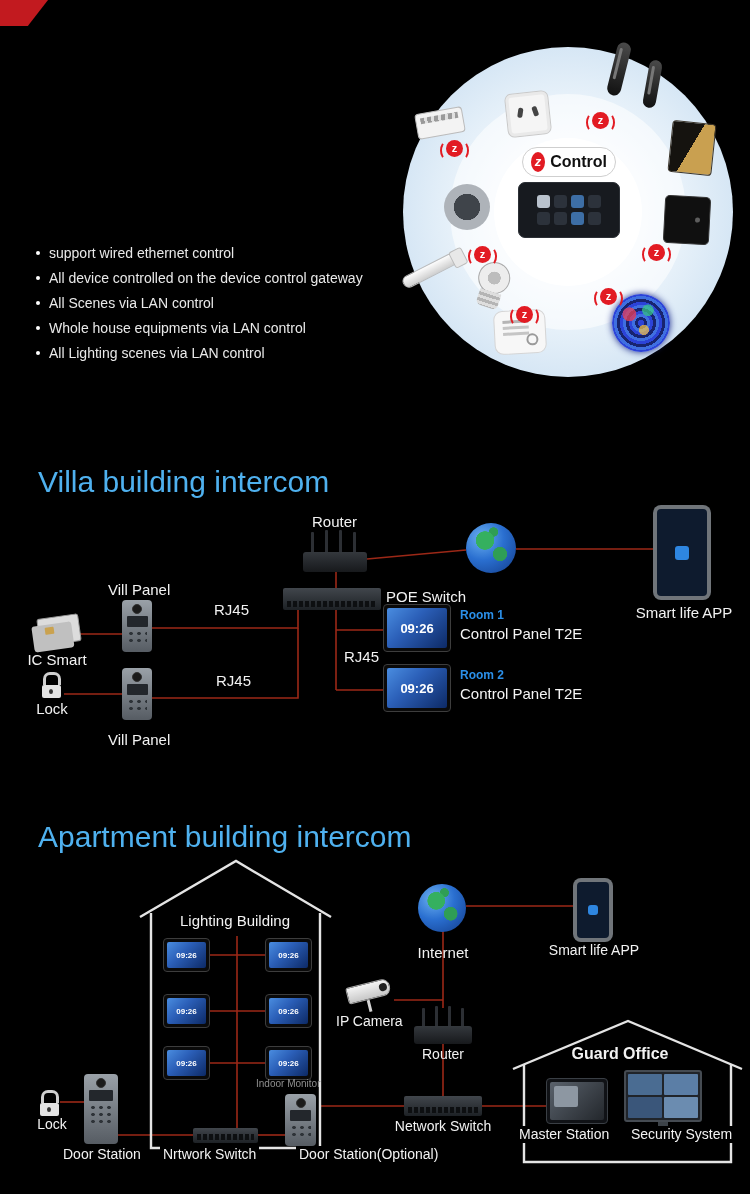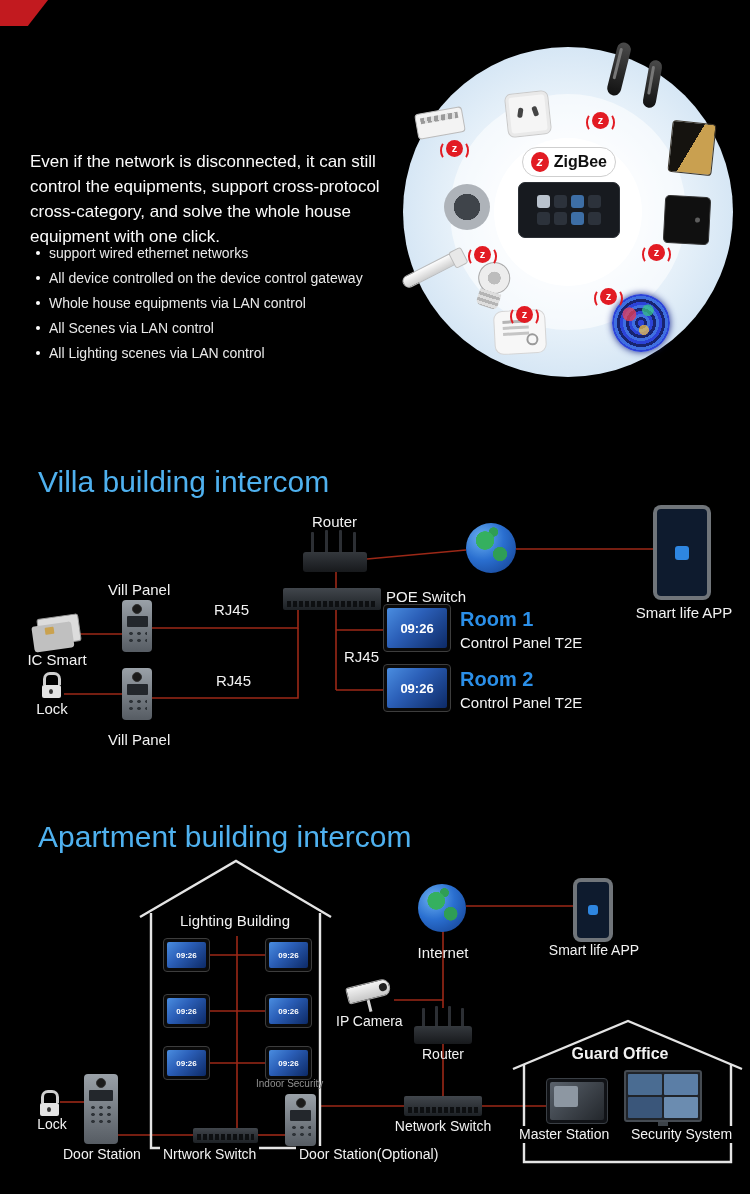--- a/index.html
+++ b/index.html
@@ -110,21 +110,21 @@
   .ipcam .cambody::after{content:"";position:absolute;right:2px;top:3px;width:8px;height:8px;border-radius:50%;background:#222;}
   .ipcam .mount{width:3px;height:12px;background:#d5d5d5;margin:0 0 0 18px;}
   .master{background:#101216;border:1px solid #3a3f45;border-radius:4px;padding:3px;}
   .master .mscreen{width:100%;height:100%;border-radius:2px;background:linear-gradient(135deg,#5a626c,#23272c);position:relative;}
   .master .mscreen::after{content:"";position:absolute;left:4px;top:4px;width:45%;height:55%;background:#8d97a2;border-radius:2px;}
   .secmon{background:#20242a;border:2px solid #454b52;border-radius:3px;padding:2px;
     display:grid;grid-template-columns:1fr 1fr;gap:2px;}
   .secmon div{border-radius:1px;}
   .sec-stand{width:10px;height:8px;background:#3c4248;margin:0 auto;}
   .sec-base{width:36px;height:3px;background:#3c4248;margin:0 auto;border-radius:2px;}
-  .room-name{font-weight:bold;font-size:20px;color:#2b8fe8;}
+  .room-name{font-weight:bold;font-size:12px;color:#2b8fe8;}
   .room-dev{font-size:15px;color:#f5f5f5;margin-top:3px;}
   .faint{color:#8f8f8f;font-size:10px;}
 </style>
 </head>
 <body>
 
 <div class="page">
   <div class="corner"></div>
 
   <svg class="wires" width="750" height="1194" viewBox="0 0 750 1194">
@@ -154,37 +154,36 @@
         <path d="M60 1102 L84 1102"></path>
     </g>
     <g stroke="#e4e4e4" stroke-width="2.4" fill="none">
       <path d="M140 917 L236 861 L331 917"></path>
       <path d="M151 913 L151 1148 L320 1148 L320 913"></path>
       <path d="M513 1069 L628 1021 L742 1069"></path>
       <path d="M524 1064 L524 1162 L731 1162 L731 1064"></path>
     </g>
   </svg>
 
-  <p class="para">Even if the network is disconnected, it can still control the equipments, support cross-protocol cross-category, and solve the whole house equipment with one click.</p>
   <ul class="features">
-    <li>support wired ethernet networks</li>
+    <li>support wired ethernet control</li>
     <li>All device controlled on the device control gateway</li>
+    <li>All Scenes via LAN control</li>
     <li>Whole house equipments via LAN control</li>
-    <li>All Scenes via LAN control</li>
     <li>All Lighting scenes via LAN control</li>
   </ul>
 
   <div class="abs" style="left:402px;top:46px;width:332px;height:332px">
     <div class="zc-outer" style="left:1px;top:1px;width:330px;height:330px"></div>
     <div class="zc-mid" style="left:48px;top:48px;width:236px;height:236px"></div>
     <div class="zc-inner" style="left:92px;top:92px;width:148px;height:148px"></div>
 
     <div class="zbadge" style="left:120px;top:101px;width:94px;height:30px">
       <span class="zlogo">z</span>
-      <span class="zname">ZigBee</span>
+      <span class="zname">Control</span>
     </div>
     <div class="zpanel" style="left:116px;top:136px;width:100px;height:54px">
       <div class="tile lt"></div>
       <div class="tile"></div>
       <div class="tile bl"></div>
       <div class="tile"></div>
       <div class="tile"></div>
       <div class="tile"></div>
       <div class="tile bl"></div>
       <div class="tile"></div>
@@ -293,21 +292,21 @@
     </div>
   <div class="dev screen-frame" style="left:265px;top:994px;width:47px;height:34px">
       <div class="screen-inner t-sm">09:26</div>
     </div>
   <div class="dev screen-frame" style="left:163px;top:1046px;width:47px;height:34px">
       <div class="screen-inner t-sm">09:26</div>
     </div>
   <div class="dev screen-frame" style="left:265px;top:1046px;width:47px;height:34px">
       <div class="screen-inner t-sm">09:26</div>
     </div>
-  <div class="lbl faint" style="left:256px;top:1078px;z-index:4">Indoor Security</div>
+  <div class="lbl faint" style="left:256px;top:1078px;z-index:4">Indoor Monitor</div>
 
   <div class="dev lockicon" style="left:40px;top:1090px;width:20px;height:26px">
     <div class="shackle"></div>
     <div class="lockbody"></div>
   </div>
   <div class="lbl center sm" style="left:34px;top:1116px;width:36px">Lock</div>
 
   <div class="dev doorstation" style="left:84px;top:1074px;width:34px;height:70px">
     <div class="cam"></div>
     <div class="ds-screen"></div>

